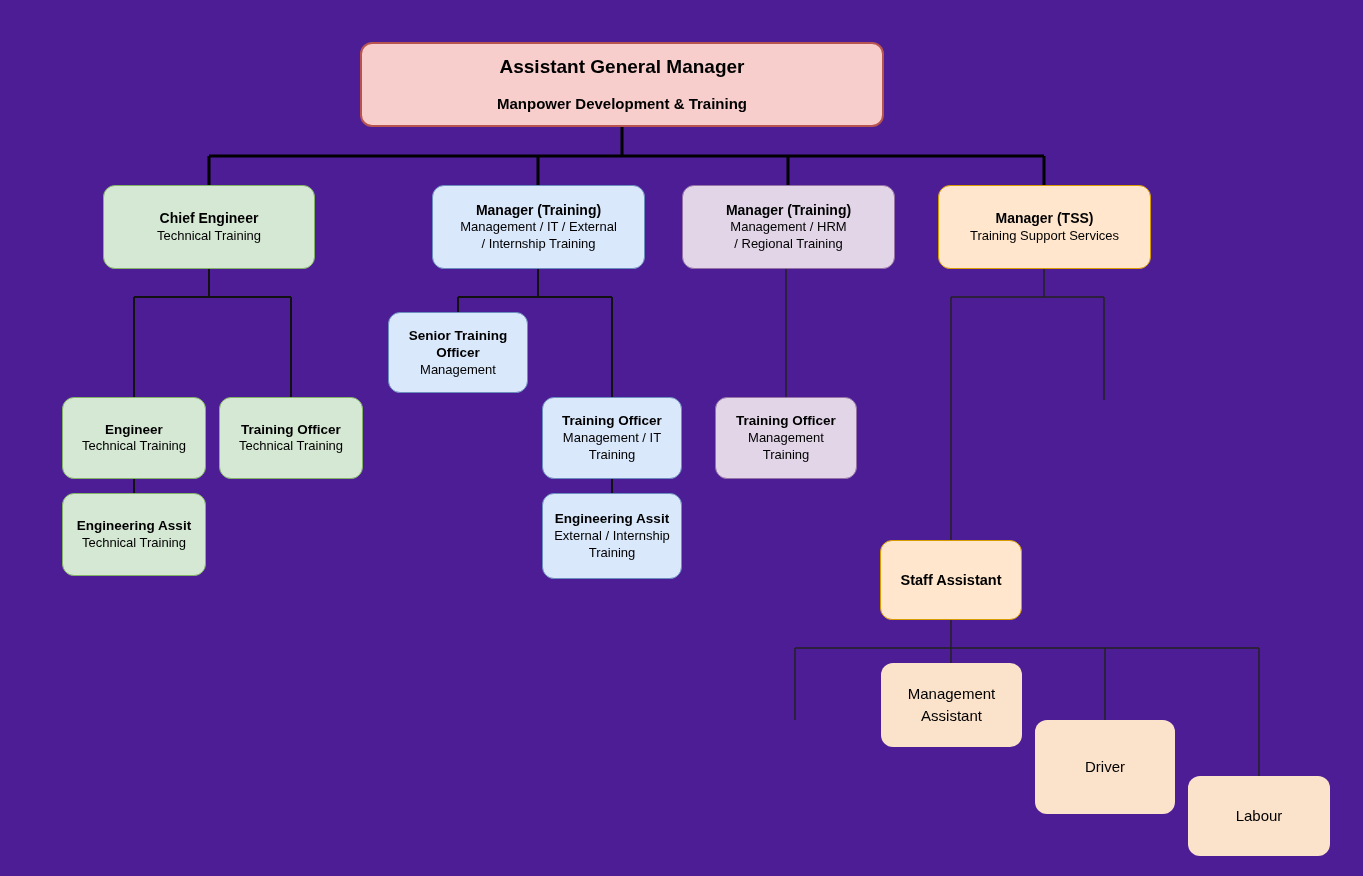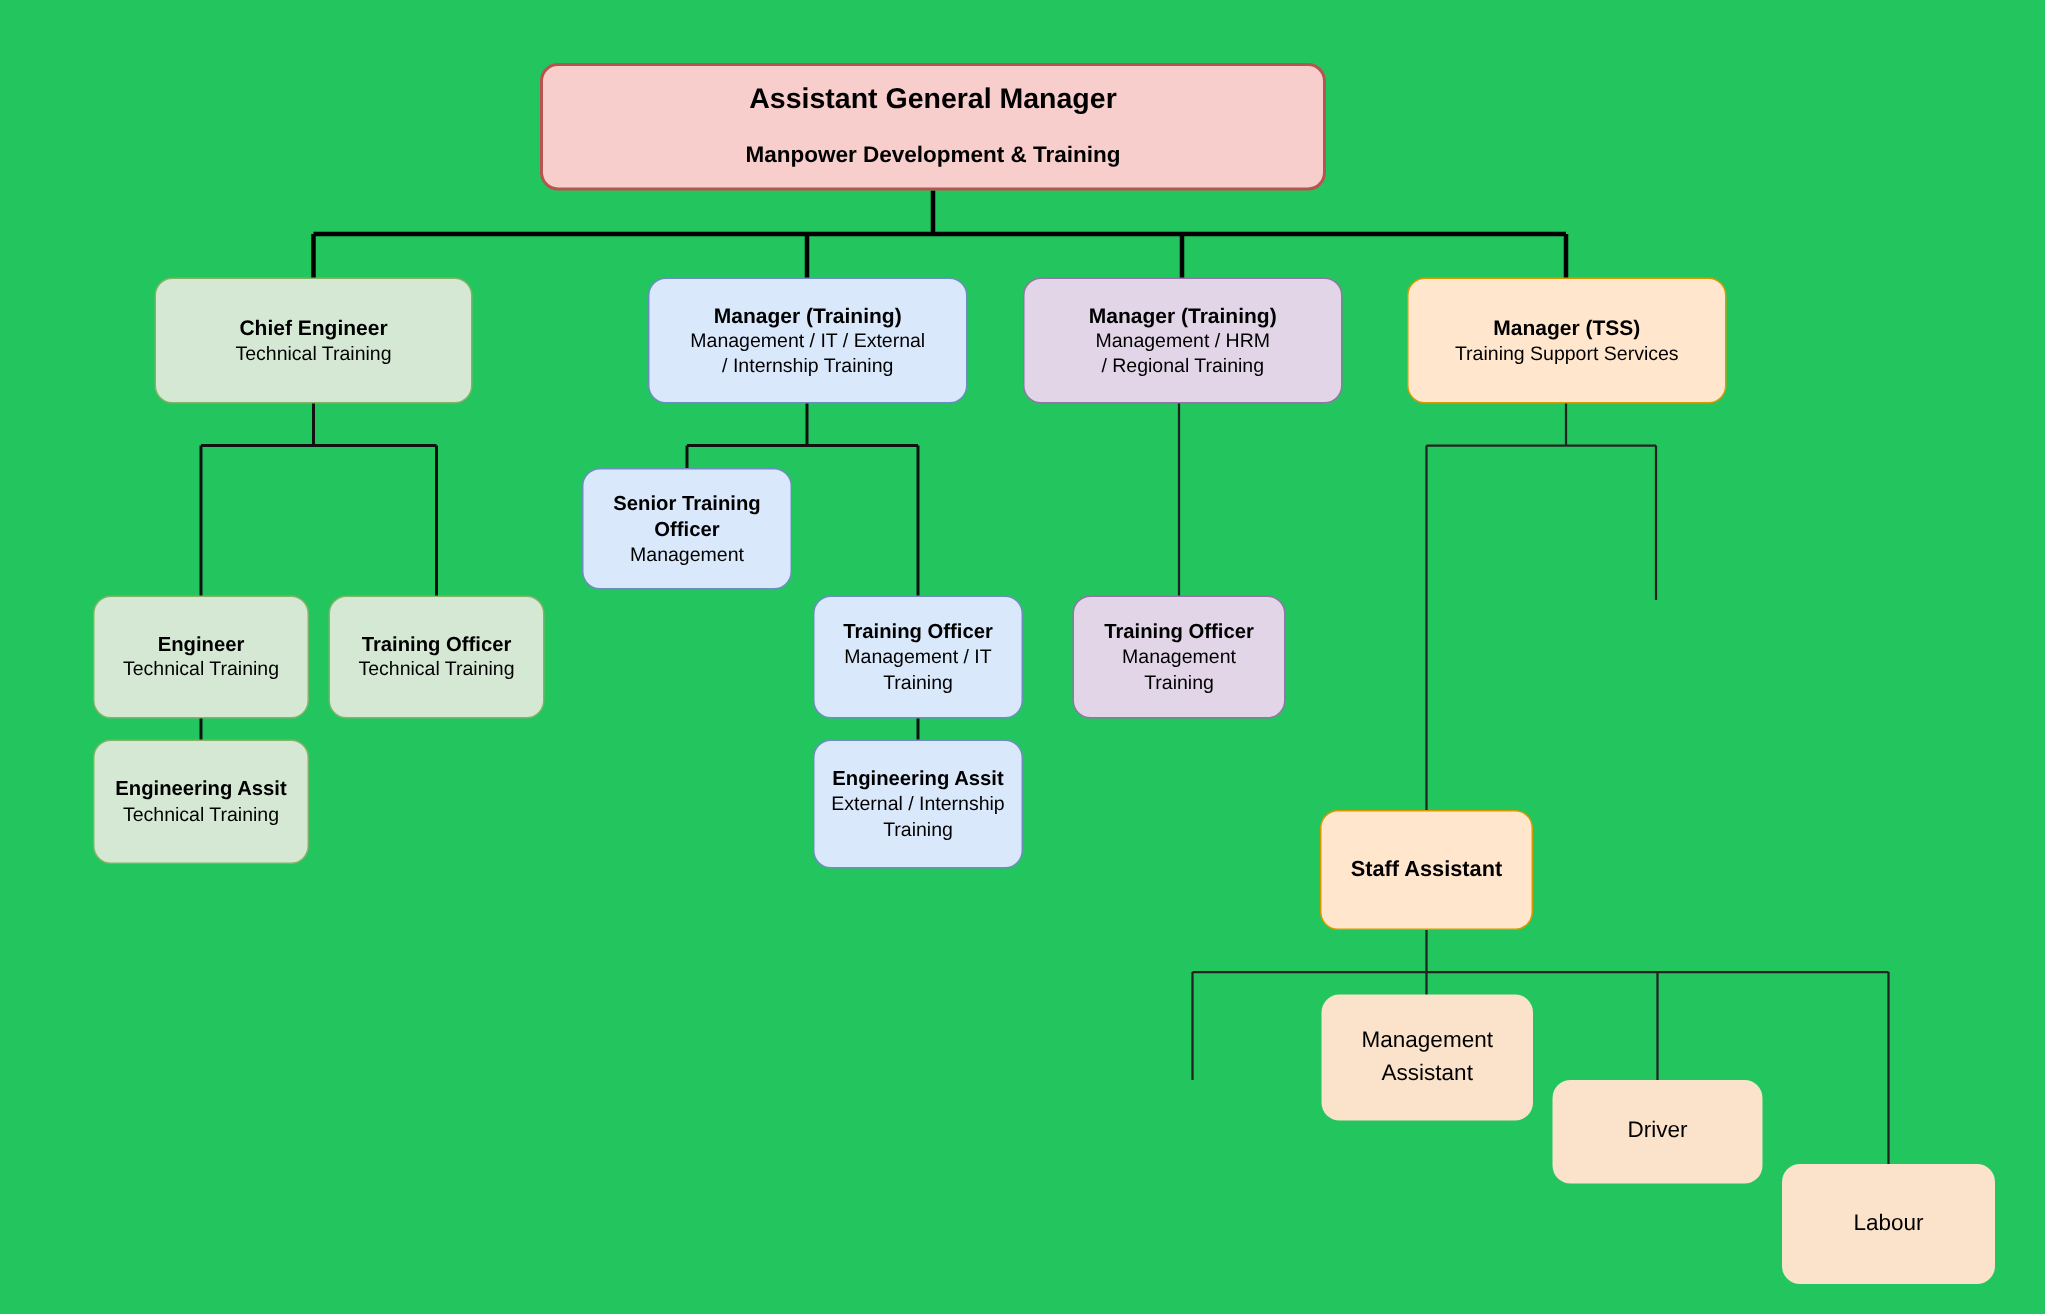--- a/index.html
+++ b/index.html
@@ -1,17 +1,17 @@
 <!DOCTYPE html>
 <html><head>
 <meta charset="utf-8">
 <style>
   html,body { margin:0; padding:0; background:#ffffff; }
   #canvas {
-    position:relative; width:1363px; height:876px; background:#22c55e;
+    position:relative; width:1363px; height:876px; background:#4c1d95;
     font-family:"Liberation Sans", sans-serif; color:#000; overflow:hidden;
   }
   #wires { position:absolute; left:0; top:0; width:1363px; height:876px; }
 
   .node {
     position:absolute; box-sizing:border-box;
     display:flex; flex-direction:column; justify-content:center; align-items:center;
     text-align:center; border-radius:12px; white-space:pre-line; padding:4px 8px;
     line-height:1.3;
   }
@@ -41,21 +41,21 @@
   #n-ea-tt          { left:62px;  top:493px; width:144px; height:83px; }
   #n-to-it          { left:542px; top:397px; width:140px; height:82px; }
   #n-ea-ext         { left:542px; top:493px; width:140px; height:86px; }
   #n-to-mgmt        { left:715px; top:397px; width:142px; height:82px; }
   #n-graphic-artist { left:1032px; top:399px; width:143px; height:79px; }
   #n-graphic-artist .t { font-size:14.5px; }
   #n-staff-asst     { left:880px; top:540px; width:142px; height:80px; }
   #n-staff-asst .t  { font-size:14.5px; }
   #n-doc-printer    { left:724px; top:719px; width:142px; height:83px; }
   #n-mgmt-asst      { left:881px; top:663px; width:141px; height:84px; }
-  #n-driver         { left:1035px; top:720px; width:140px; height:69px; }
+  #n-driver         { left:1035px; top:720px; width:140px; height:94px; }
   #n-labour         { left:1188px; top:776px; width:142px; height:80px; }
   .peach-label      { font-size:15px; line-height:1.5; }
 </style>
 </head>
 <body>
 
 <div id="canvas">
 
   <svg id="wires" viewBox="0 0 1363 876" xmlns="http://www.w3.org/2000/svg" fill="none">
 

